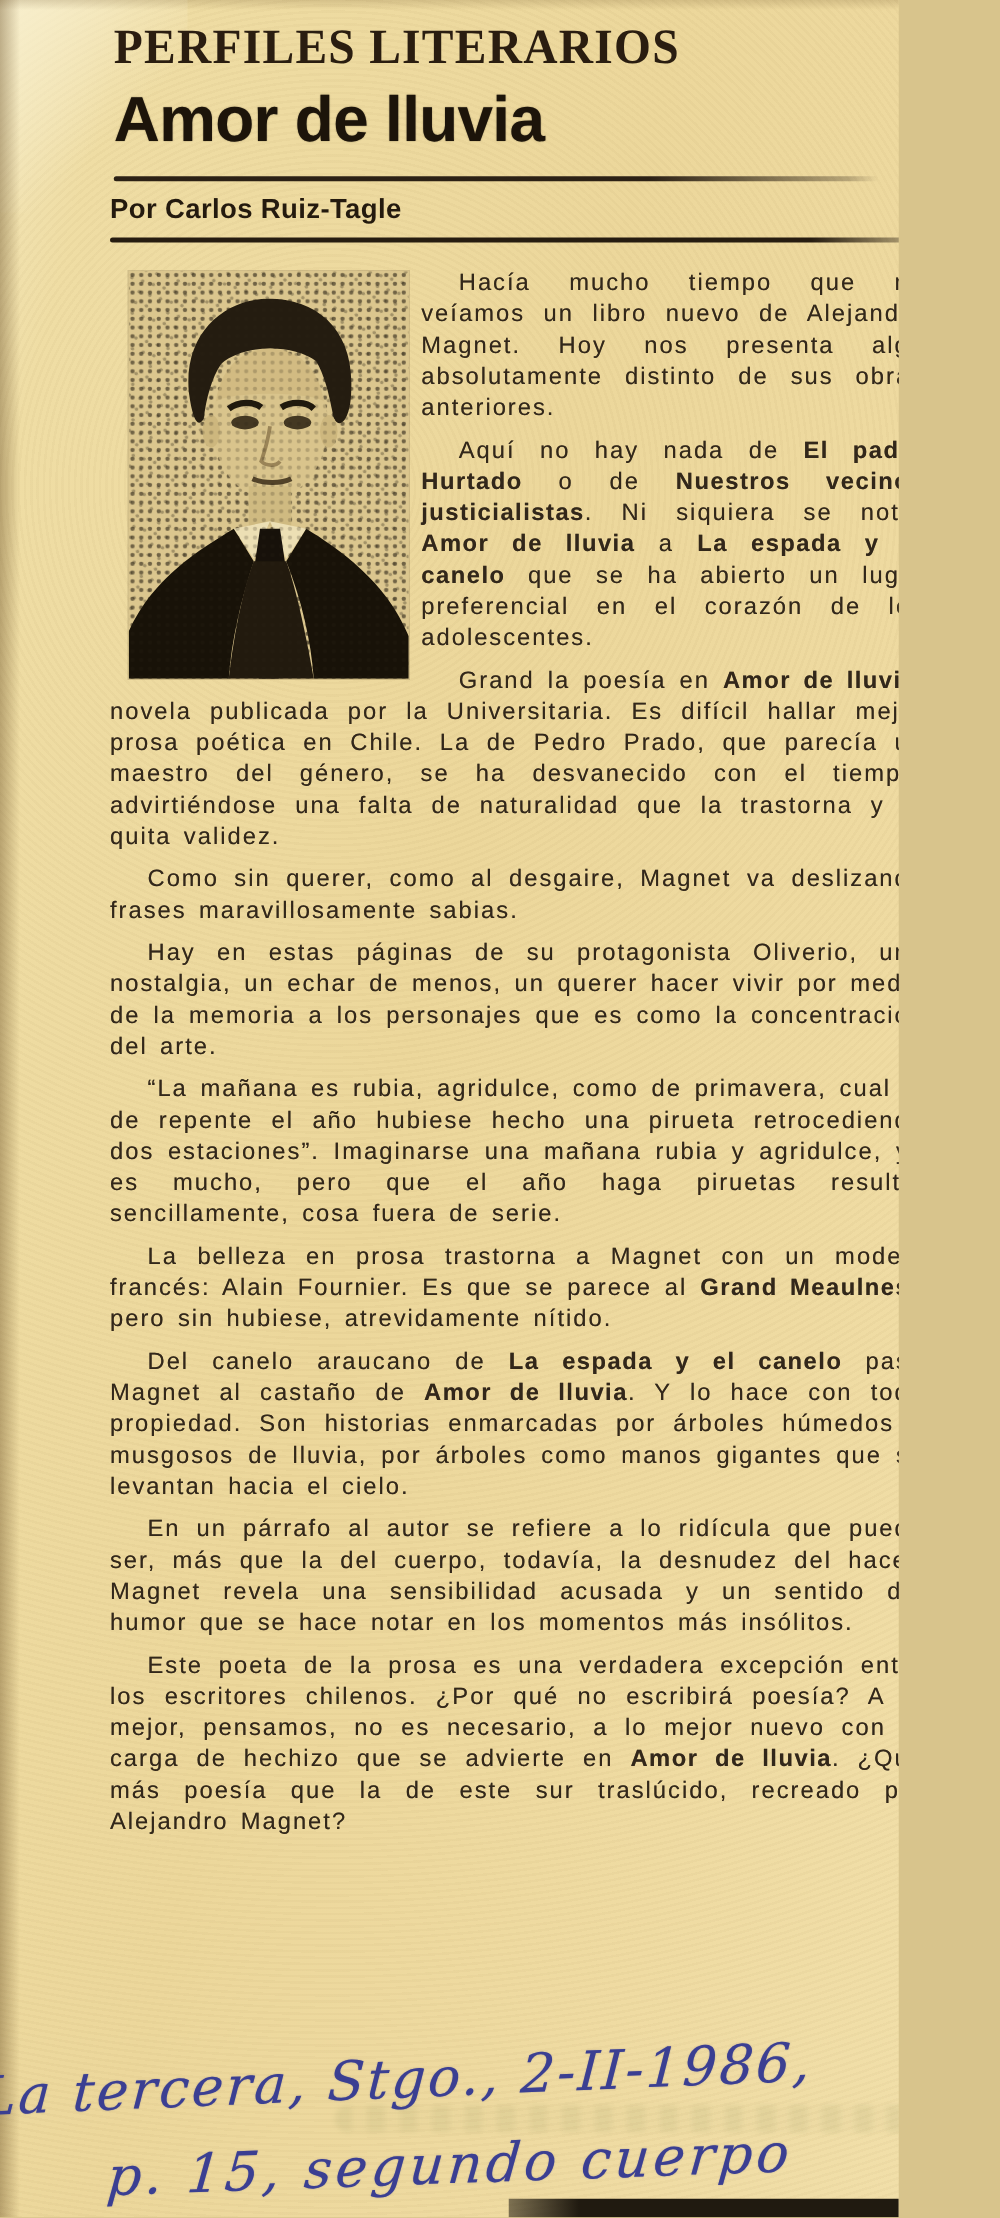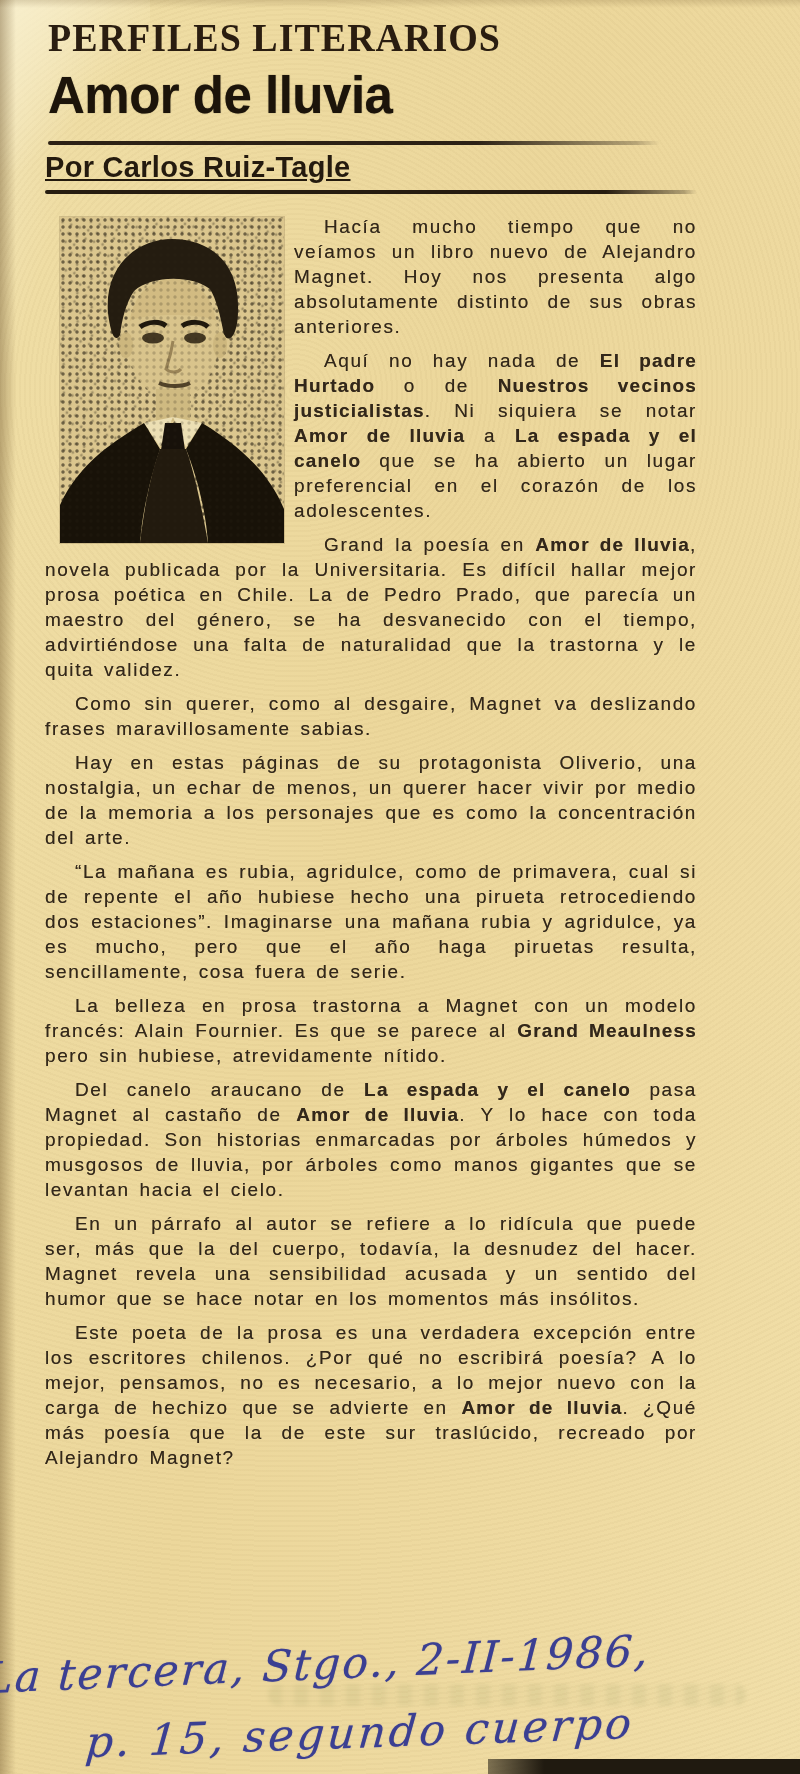--- a/index.html
+++ b/index.html
@@ -1,24 +1,25 @@
 <!DOCTYPE html>
 <html><head>
 <meta charset="utf-8">
 <style>
   html,body{margin:0;padding:0;background:#d8c48c;}
   .page{
     position:relative;
-    width:800px;height:1774px;
+    width:676px;height:1774px;
     overflow:hidden;
     background:
       repeating-radial-gradient(circle at 37% 22%, rgba(120,90,40,0.035) 0 2px, rgba(0,0,0,0) 2px 5px),
       linear-gradient(105deg,#f3e6ba 0%,#efdda4 9%,#ecd79b 46%,#efdba2 78%,#f1dfa9 100%);
     font-family:"Liberation Sans",sans-serif;
     color:#30261a;
+    padding-left:43px;
   }
   .corner-light{
     position:absolute;top:0;left:0;width:150px;height:170px;
     background:linear-gradient(135deg,#f8efcd 0%,rgba(248,239,205,0) 62%);
     pointer-events:none;
   }
   .edge-left{
     position:absolute;top:0;left:0;bottom:0;width:16px;
     background:linear-gradient(90deg,rgba(98,72,32,0.38),rgba(98,72,32,0));
     pointer-events:none;
@@ -39,22 +40,22 @@
     font-weight:700;font-size:51px;line-height:56px;
     letter-spacing:-0.5px;color:#1c140a;margin-top:10px;
     text-shadow:0 0 1px rgba(28,20,10,.6);
   }
   .rule1{
     height:4px;width:612px;margin-top:17px;
     background:linear-gradient(90deg,#2c2115 0 70%,rgba(44,33,21,.28) 96%,rgba(44,33,21,0));
     border-radius:2px;
   }
   .byline{
-    font-weight:700;font-size:29px;line-height:26px;
-    color:#241a0e;margin:9px 0 0 -3px;letter-spacing:0.3px;text-decoration:underline;
+    font-weight:700;font-size:22px;line-height:26px;
+    color:#241a0e;margin:9px 0 0 -3px;letter-spacing:0.3px;
   }
   .rule2{
     height:4px;width:652px;margin:10px 0 0 -3px;
     background:linear-gradient(90deg,#261c10 0 86%,rgba(38,28,16,.3) 98%,rgba(38,28,16,0));
     border-radius:2px;
   }
   .article{
     position:relative;
     margin:20px 0 0 45px;width:652px;
     font-size:19px;line-height:25px;

